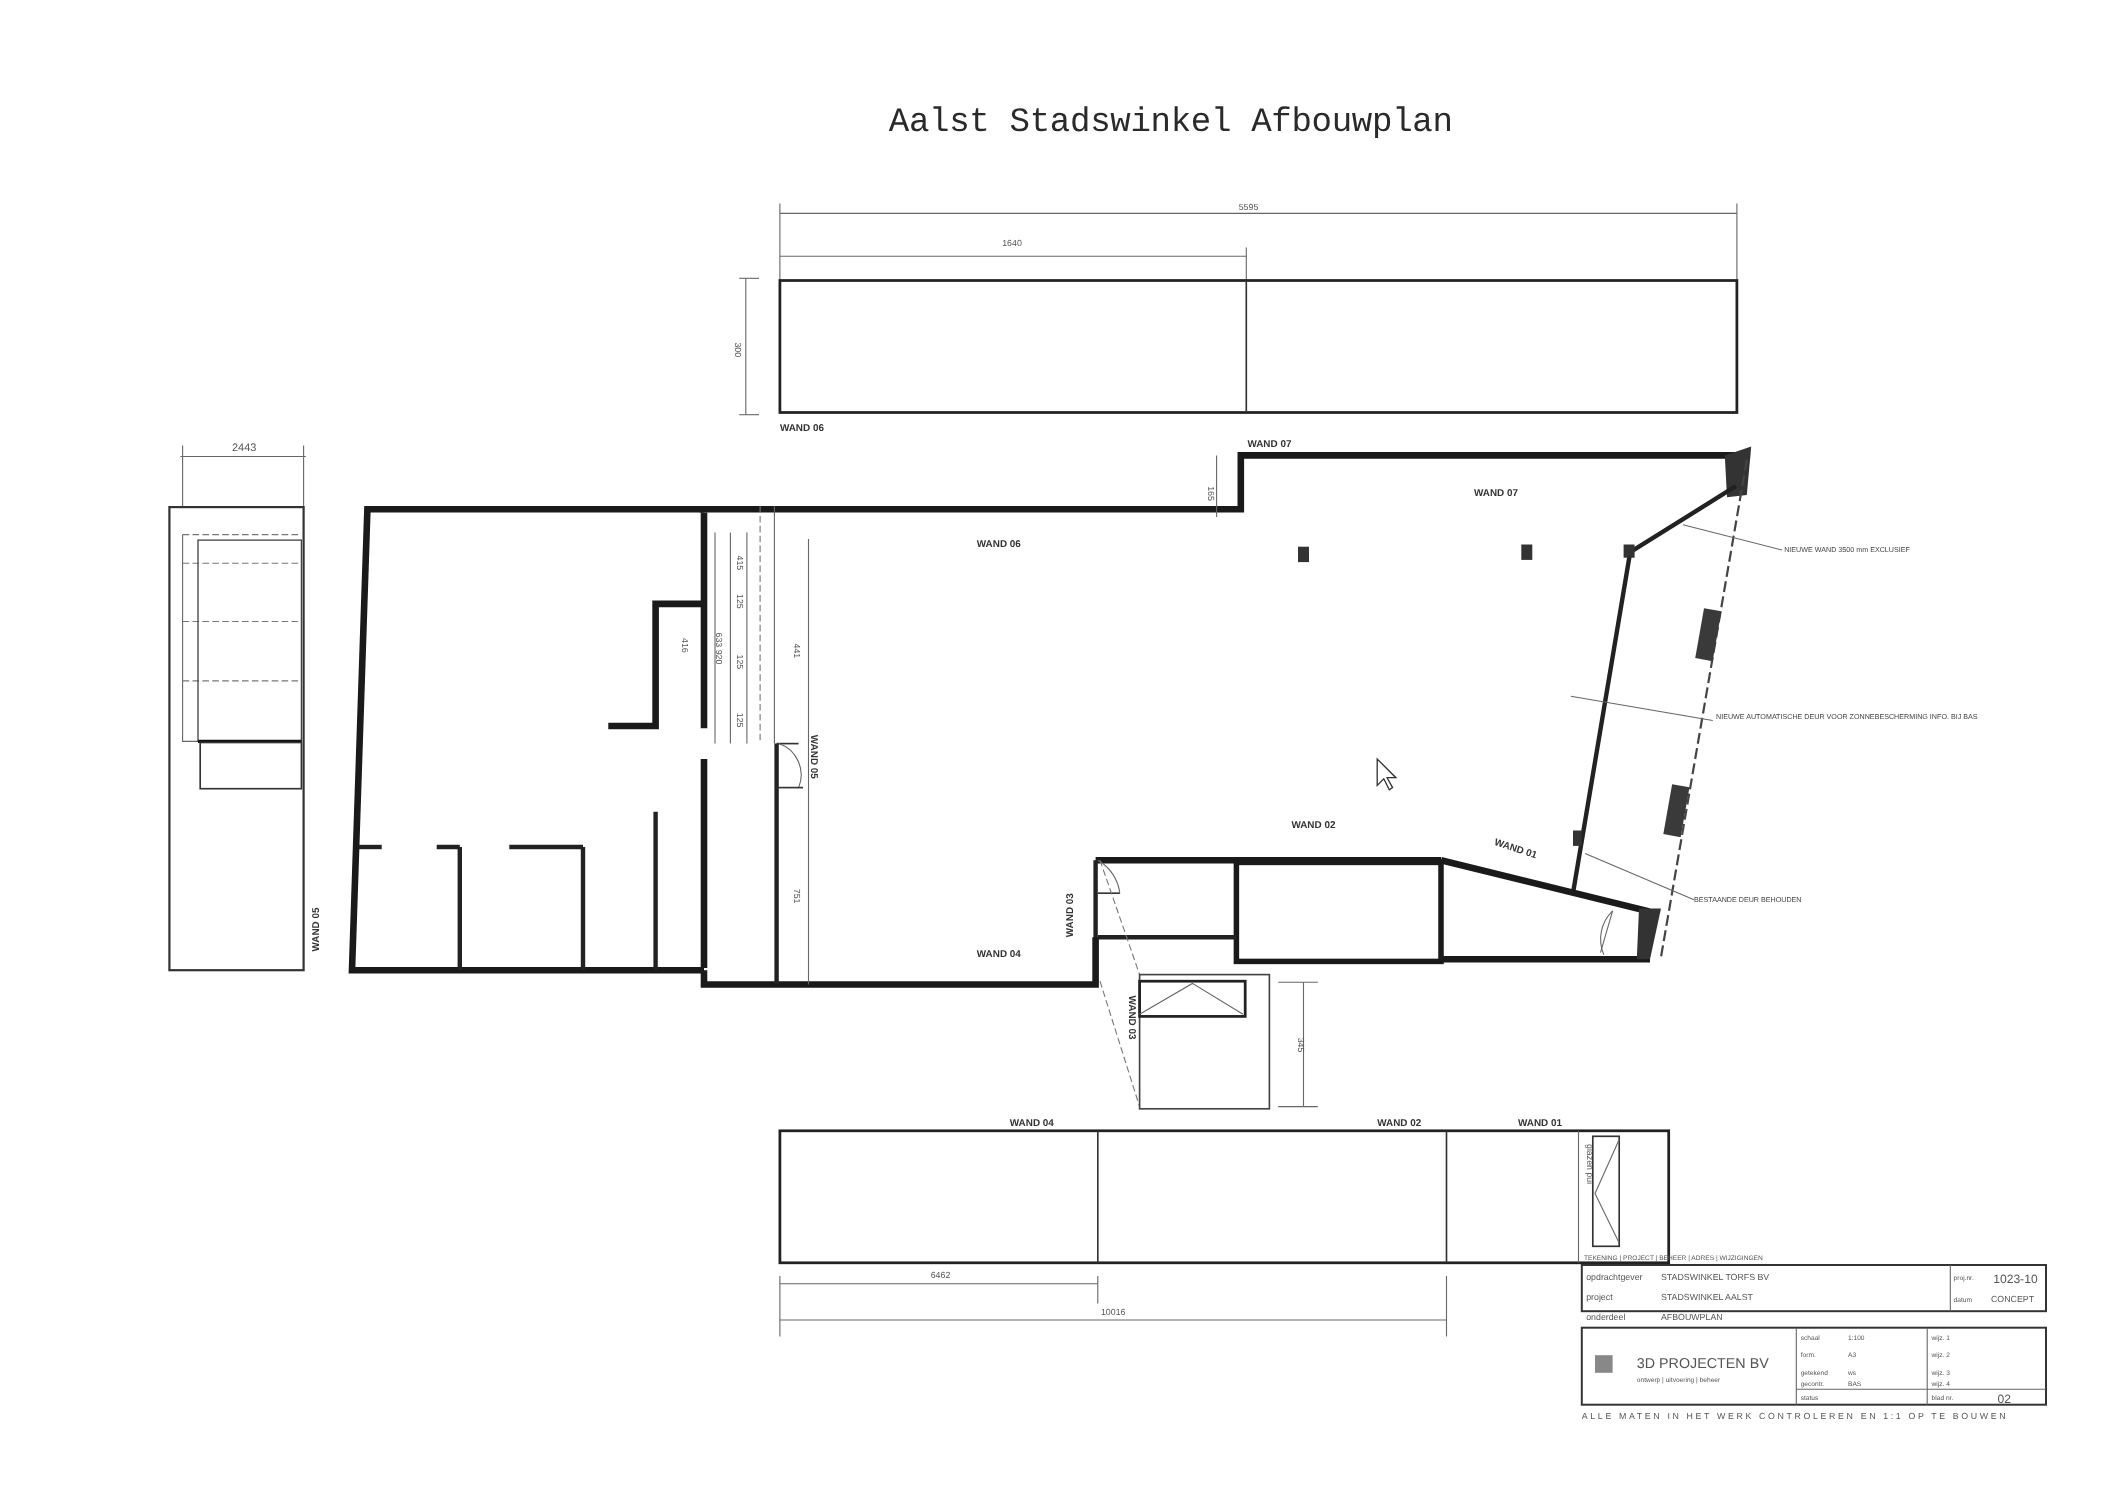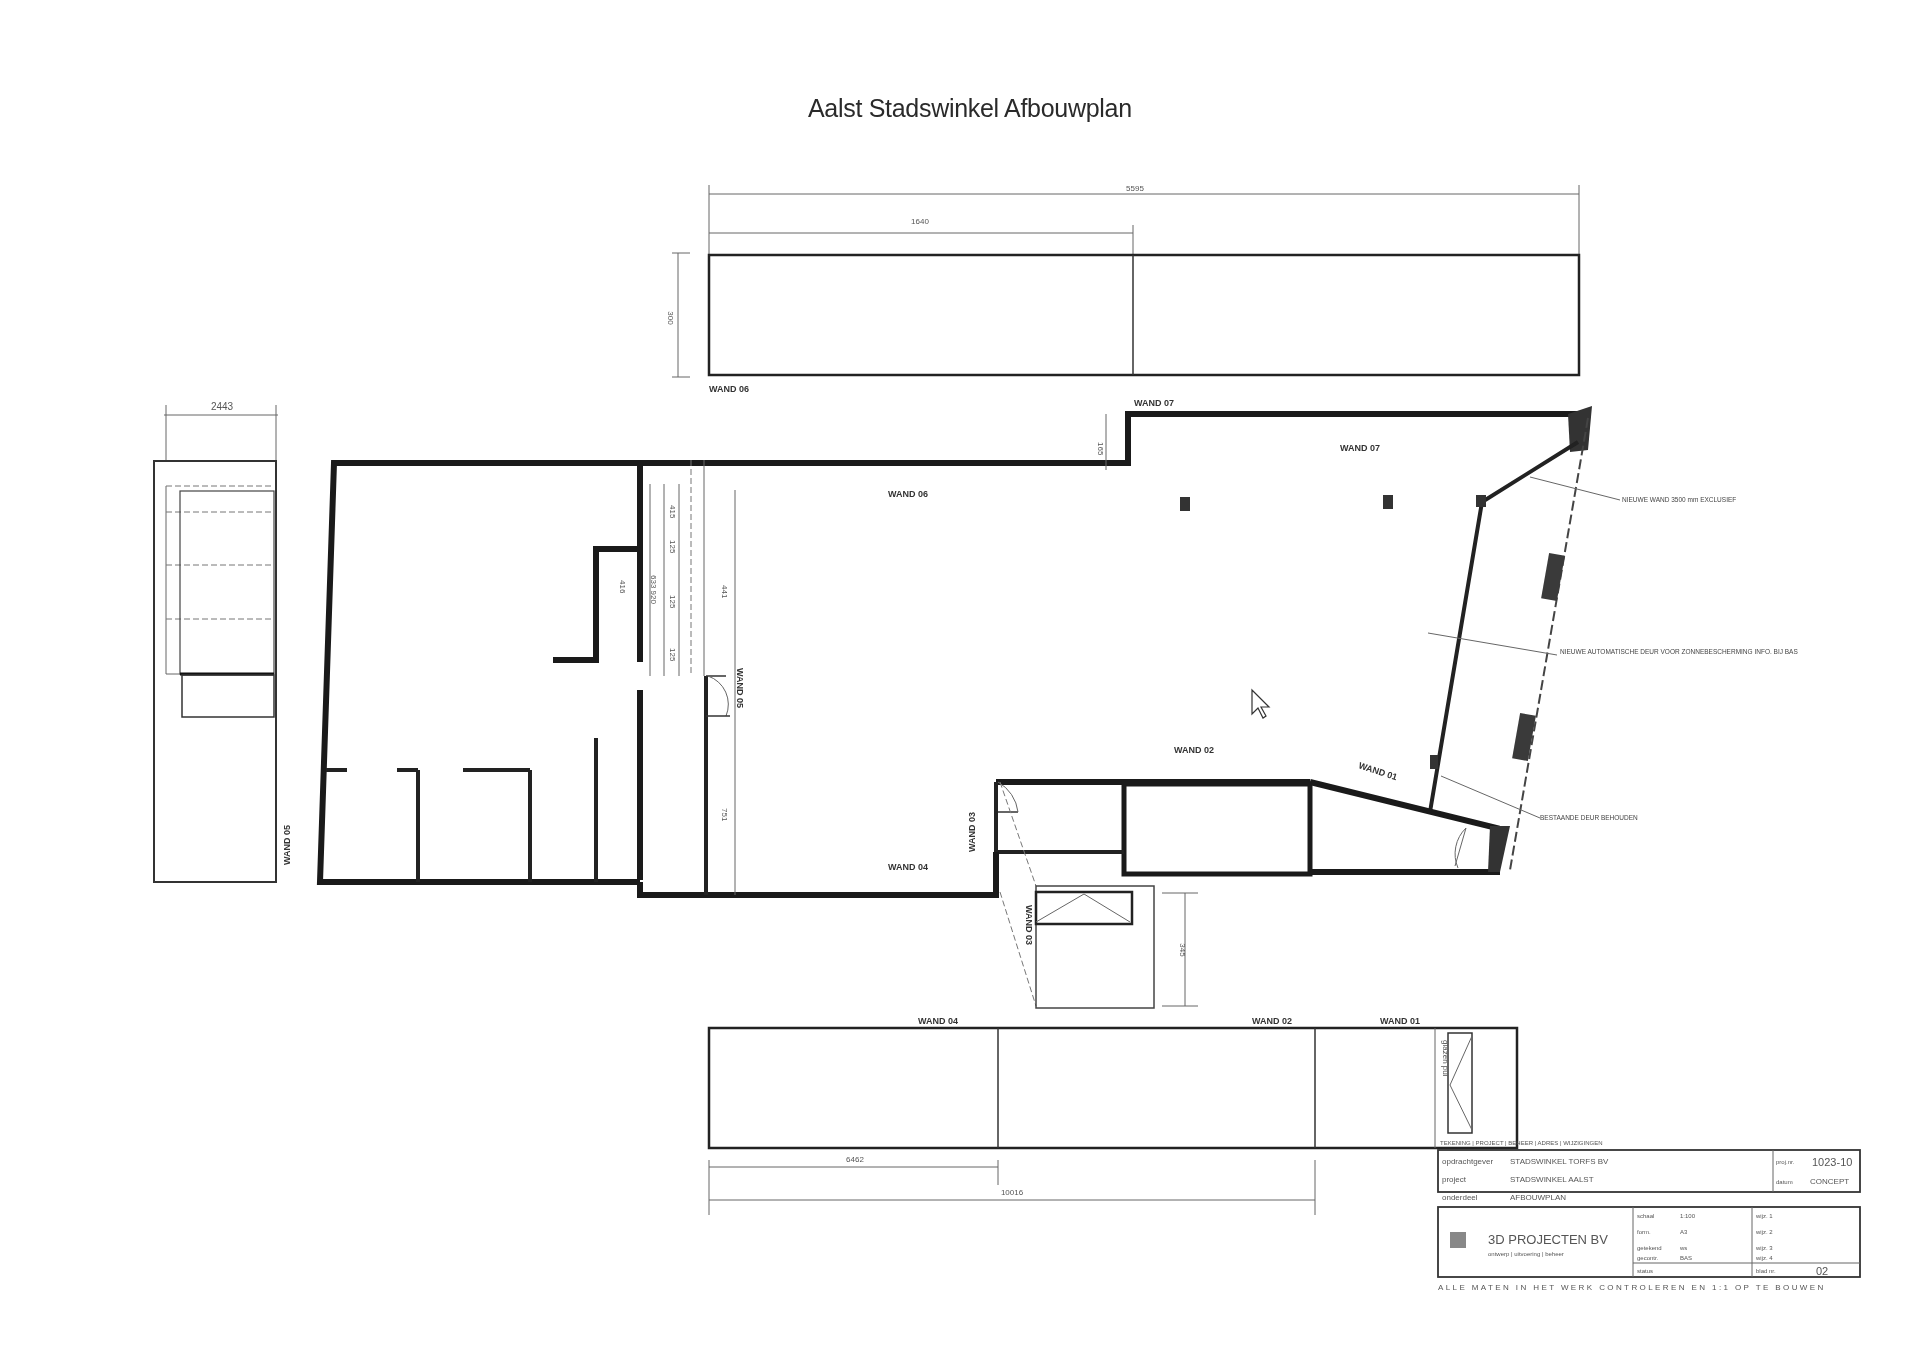--- a/index.html
+++ b/index.html
@@ -1,20 +1,20 @@
 <!DOCTYPE html>
 <html><head>
 <meta charset="utf-8">
 <style>
   html, body { margin: 0; padding: 0; background: #ffffff; }
   body { width: 1920px; height: 1352px; position: relative; overflow: hidden;
          font-family: "Liberation Sans", sans-serif; color: #222; }
   #plan { position: absolute; left: 0; top: 0; width: 1920px; height: 1352px; }
-  .title { position: absolute; left: 808px; top: 94px; font-size: 25px; color: #2a2a2a;
-           font-family: Liberation Sans, sans-serif; letter-spacing: -0.3px; }
+  .title { position: absolute; left: 808px; top: 94px; font-size: 31px; color: #2a2a2a;
+           font-family: Liberation Mono, monospace; letter-spacing: -0.3px; }
   svg text { font-family: "Liberation Sans", sans-serif; fill: #333; }
   .lbl { font-size: 11px; font-weight: bold; }
   .dim { font-size: 8px; fill: #555; }
   .note { font-size: 6.5px; fill: #444; }
   .tb { font-size: 8px; fill: #555; }
   .wall { fill: none; stroke: #1a1a1a; stroke-width: 6; stroke-linejoin: miter; }
   .wall-thin { fill: none; stroke: #222; stroke-width: 4; }
   .line { fill: none; stroke: #333; stroke-width: 1.5; }
   .thin { fill: none; stroke: #666; stroke-width: 1; }
   .dash { fill: none; stroke: #777; stroke-width: 1; stroke-dasharray: 6 3; }

